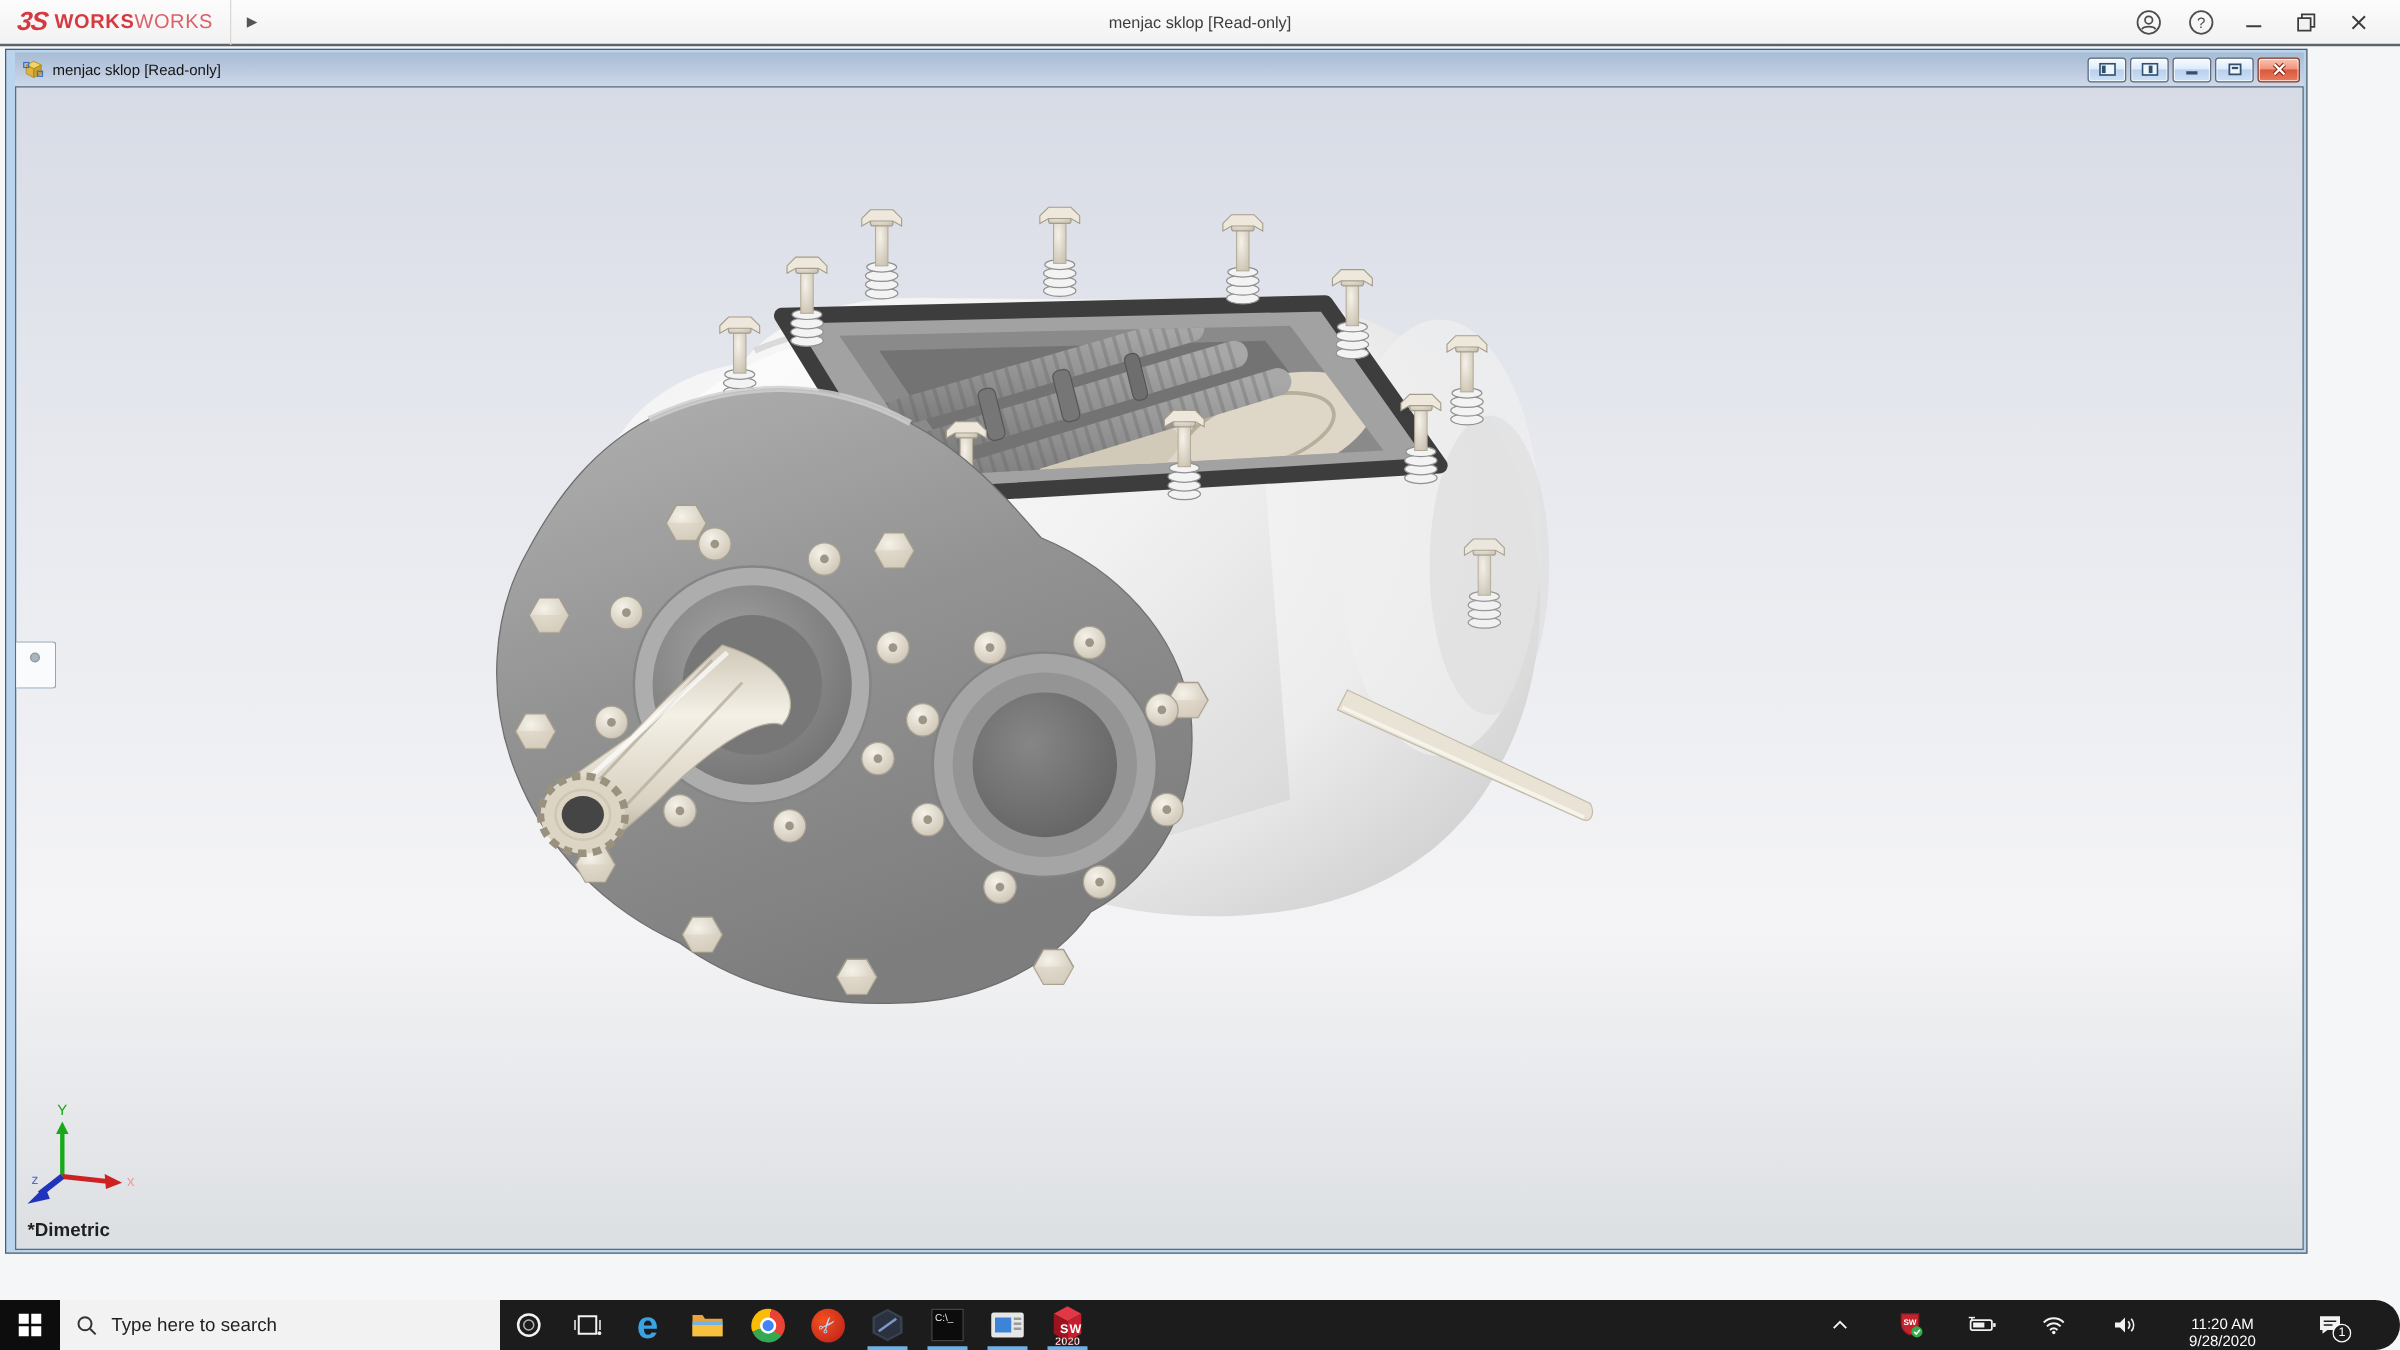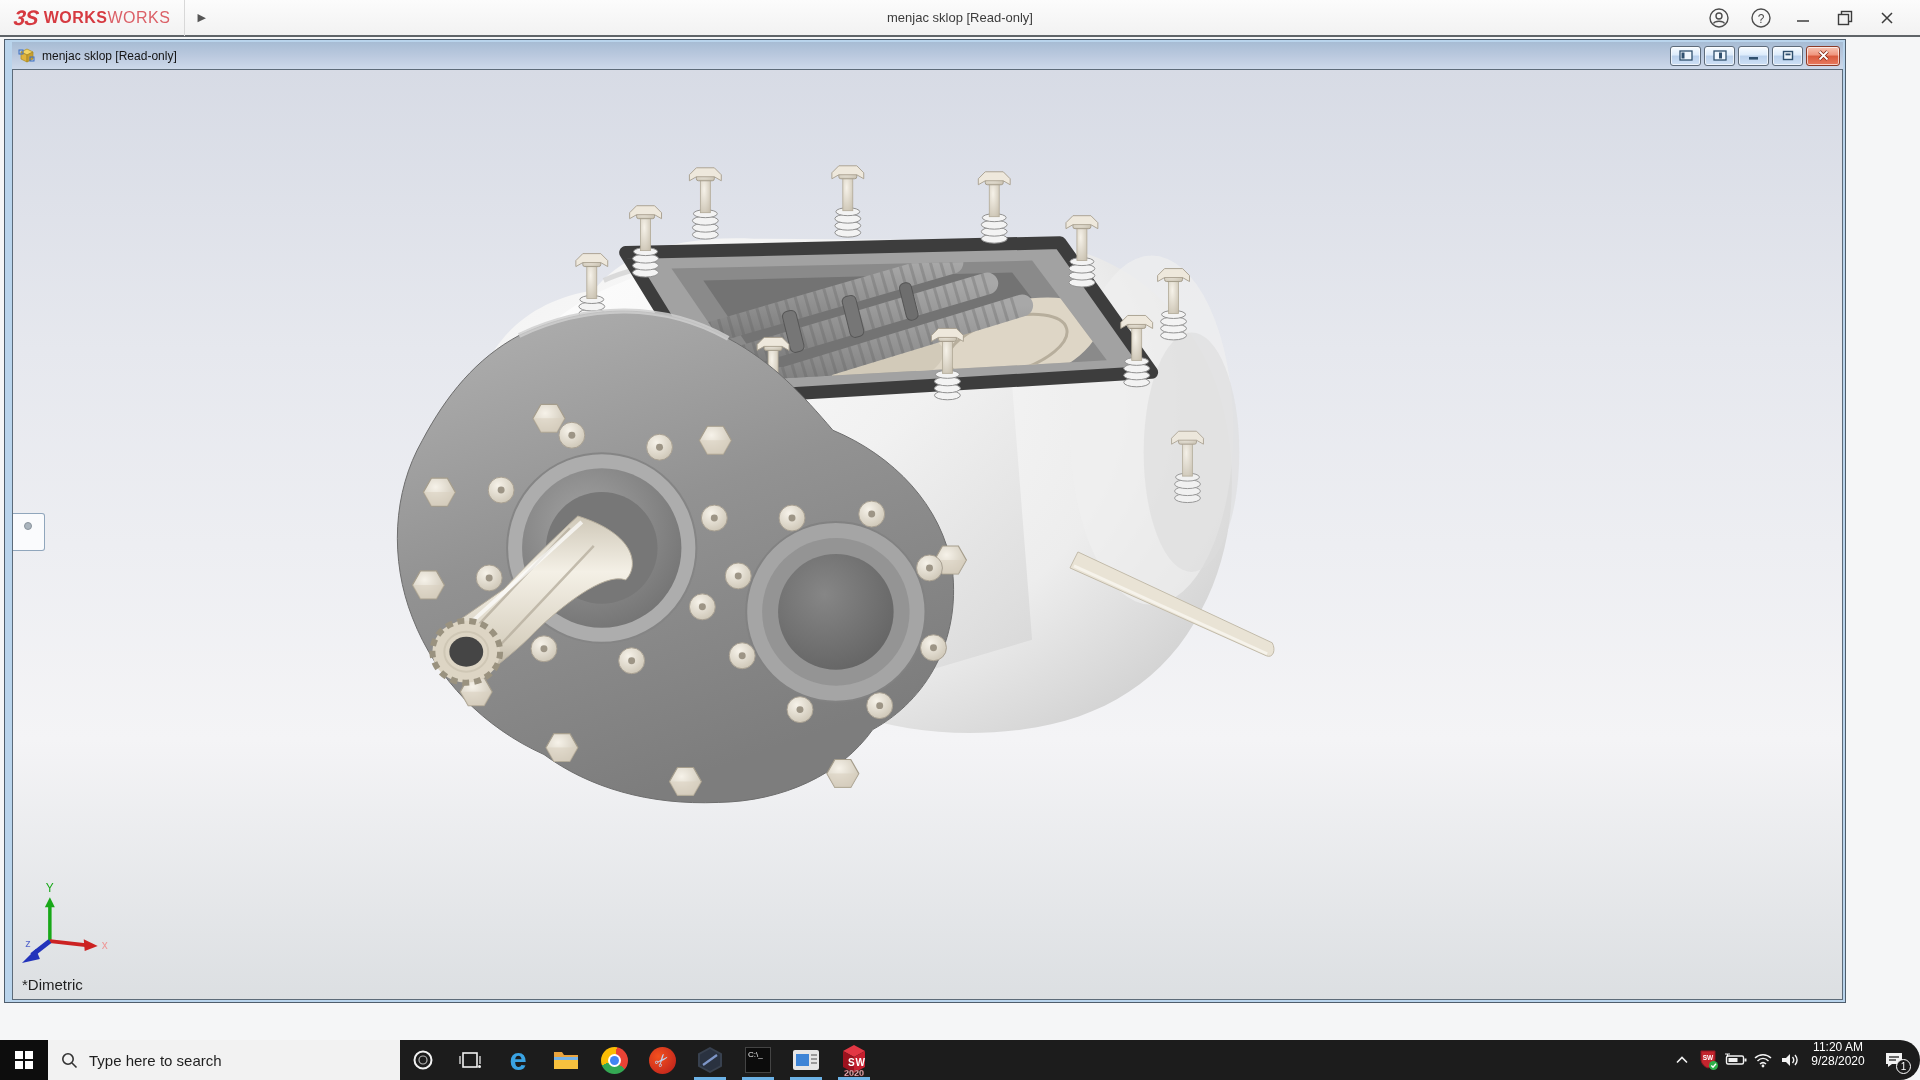--- a/index.html
+++ b/index.html
@@ -33,41 +33,41 @@
            box-shadow:inset 0 0 0 1px rgba(255,255,255,.65); display:grid; place-items:center; }
   .w7btn.close { width:34px; border-color:#8c3a26;
            background:linear-gradient(#f7c5b4,#f0947c 45%,#d9593c 50%,#e87b5f); }
 
   
   .doc-client { position:relative; width:100%; height:calc(100% - 27px);
                 border:1px solid #5d6b79;
                 background:linear-gradient(180deg,#d7dbe5 0%,#e6e8ee 30%,#f4f4f6 72%,#dcdfe2 100%);
                 overflow:hidden; }
   .model-svg { position:absolute; inset:0; width:100%; height:100%; }
-  .view-label { position:absolute; left:9px; bottom:6px; font-size:15px; font-weight:normal; color:#1f1f1f; }
+  .view-label { position:absolute; left:9px; bottom:6px; font-size:15px; font-weight:bold; color:#1f1f1f; }
   .panel-tab { position:absolute; left:-1px; top:443px; width:33px; height:38px;
                background:#fafbfd; border:1px solid #90a6bc; border-left:none;
                border-radius:0 3px 3px 0; }
   .panel-tab .dot { position:absolute; left:12px; top:8px; width:8px; height:8px; border-radius:50%;
                     background:#aab4bd; border:1px solid #8a949d; }
 
   
   .taskbar { position:absolute; bottom:0; left:0; width:1920px; height:40px; background:#1c1c1c;
              display:flex; align-items:stretch;border-radius:20px; }
   .tb-start { width:48px; background:#0d0d0d; display:grid; place-items:center; }
   .win-logo { display:grid; grid-template-columns:8px 8px; grid-template-rows:8px 8px; gap:2px; }
   .win-logo span { background:#fff; }
   .tb-search { width:352px; background:#f2f2f2; display:flex; align-items:center; gap:11px; padding-left:13px; }
   .tb-search input { border:none; outline:none; background:transparent; font-size:15px; color:#111;
                      font-family:"Liberation Sans",sans-serif; width:280px; }
   .tb-search input::placeholder { color:#1f1f1f; opacity:1; }
   .tb-btn { width:46px; display:grid; place-items:center; position:relative; }
   .tb-app { width:48px; display:grid; place-items:center; position:relative; }
   .tb-app.running::after { content:""; position:absolute; left:8px; right:8px; bottom:0; height:3px; background:#6cb2e6; }
-  .tray { margin-left:auto; display:flex; align-items:flex-start; }
+  .tray { margin-left:auto; display:flex; align-items:flex-end;gap:30px; }
   .tray-item { display:grid; place-items:center; width:27px; height:40px; position:relative; }
   .tray-clock { width:70px; text-align:center; color:#fff; font-size:12px; line-height:14px; padding:0 3px; }
   .tray-notif { width:42px; height:40px; display:grid; place-items:center; position:relative; }
   .badge { position:absolute; right:4px; bottom:6px; width:15px; height:15px; border:1px solid #fff;
            border-radius:50%; background:#1c1c1c; color:#fff; font-size:10px; display:grid; place-items:center; }
   .show-desktop { width:5px; border-left:1px solid #4a4a4a; }
 
   
   .chrome-ball { width:27px; height:27px; border-radius:50%;
       background:conic-gradient(from 130deg,#34a853 0 120deg,#fbbc05 0 240deg,#ea4335 0 360deg);

